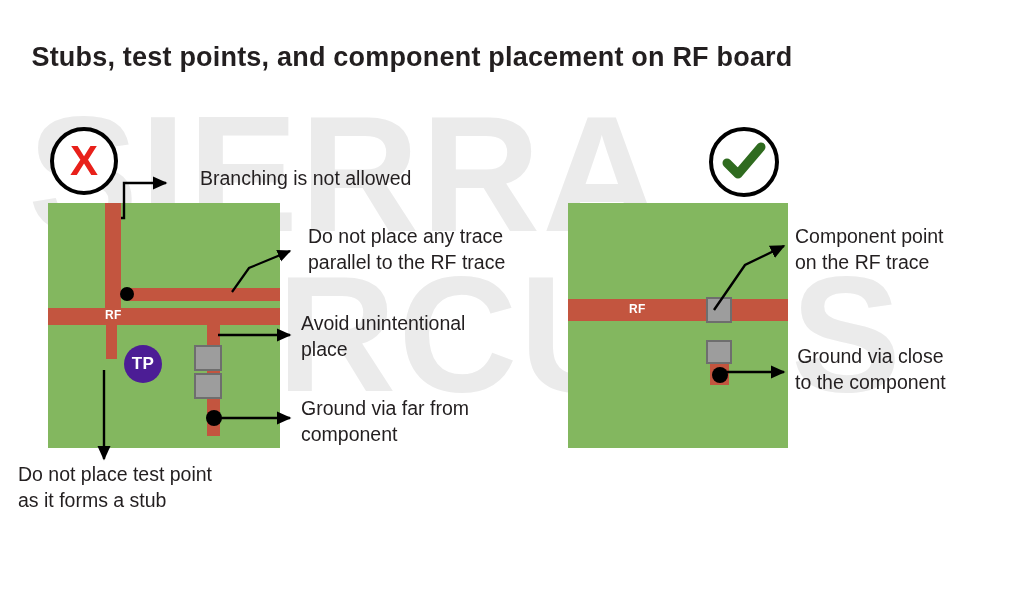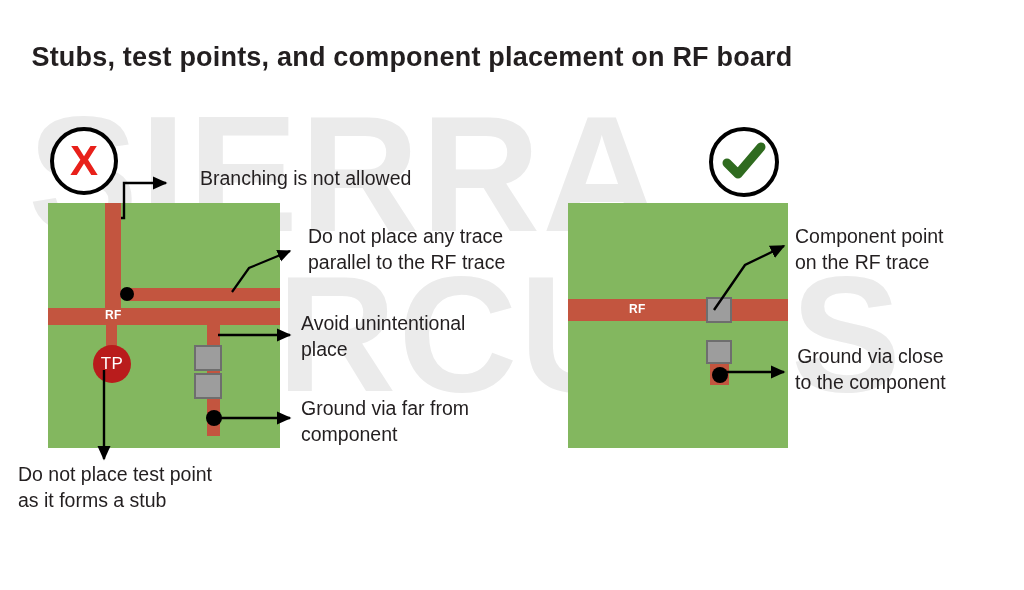--- a/index.html
+++ b/index.html
@@ -28,24 +28,25 @@
   
   .board{position:absolute;background:#83b75f;}
   .board-inner{position:absolute;inset:0;overflow:hidden;}
   .trace{position:absolute;background:#c3553f;}
   .via{position:absolute;background:#000;border-radius:50%;}
   .pad{
     position:absolute;background:#9d9d9d;border:2px solid #6e6e6e;
     box-sizing:border-box;
   }
   .tp{
-    position:absolute;background:#b91c1c;border-radius:50%;
-    color:#ffffff;font-size:17px;font-weight:400;
+    position:absolute;background:#4c1d95;border-radius:50%;
+    color:#ffffff;font-size:17px;font-weight:700;
     display:flex;align-items:center;justify-content:center;
     letter-spacing:.5px;
+    margin-left:31px;
   }
   .rf-label{
     position:absolute;color:#ffffff;font-size:12px;font-weight:700;
     letter-spacing:.3px;
   }
 
   
   .badge{
     position:absolute;border-radius:50%;background:#ffffff;
     border:4px solid #000000;box-sizing:border-box;

